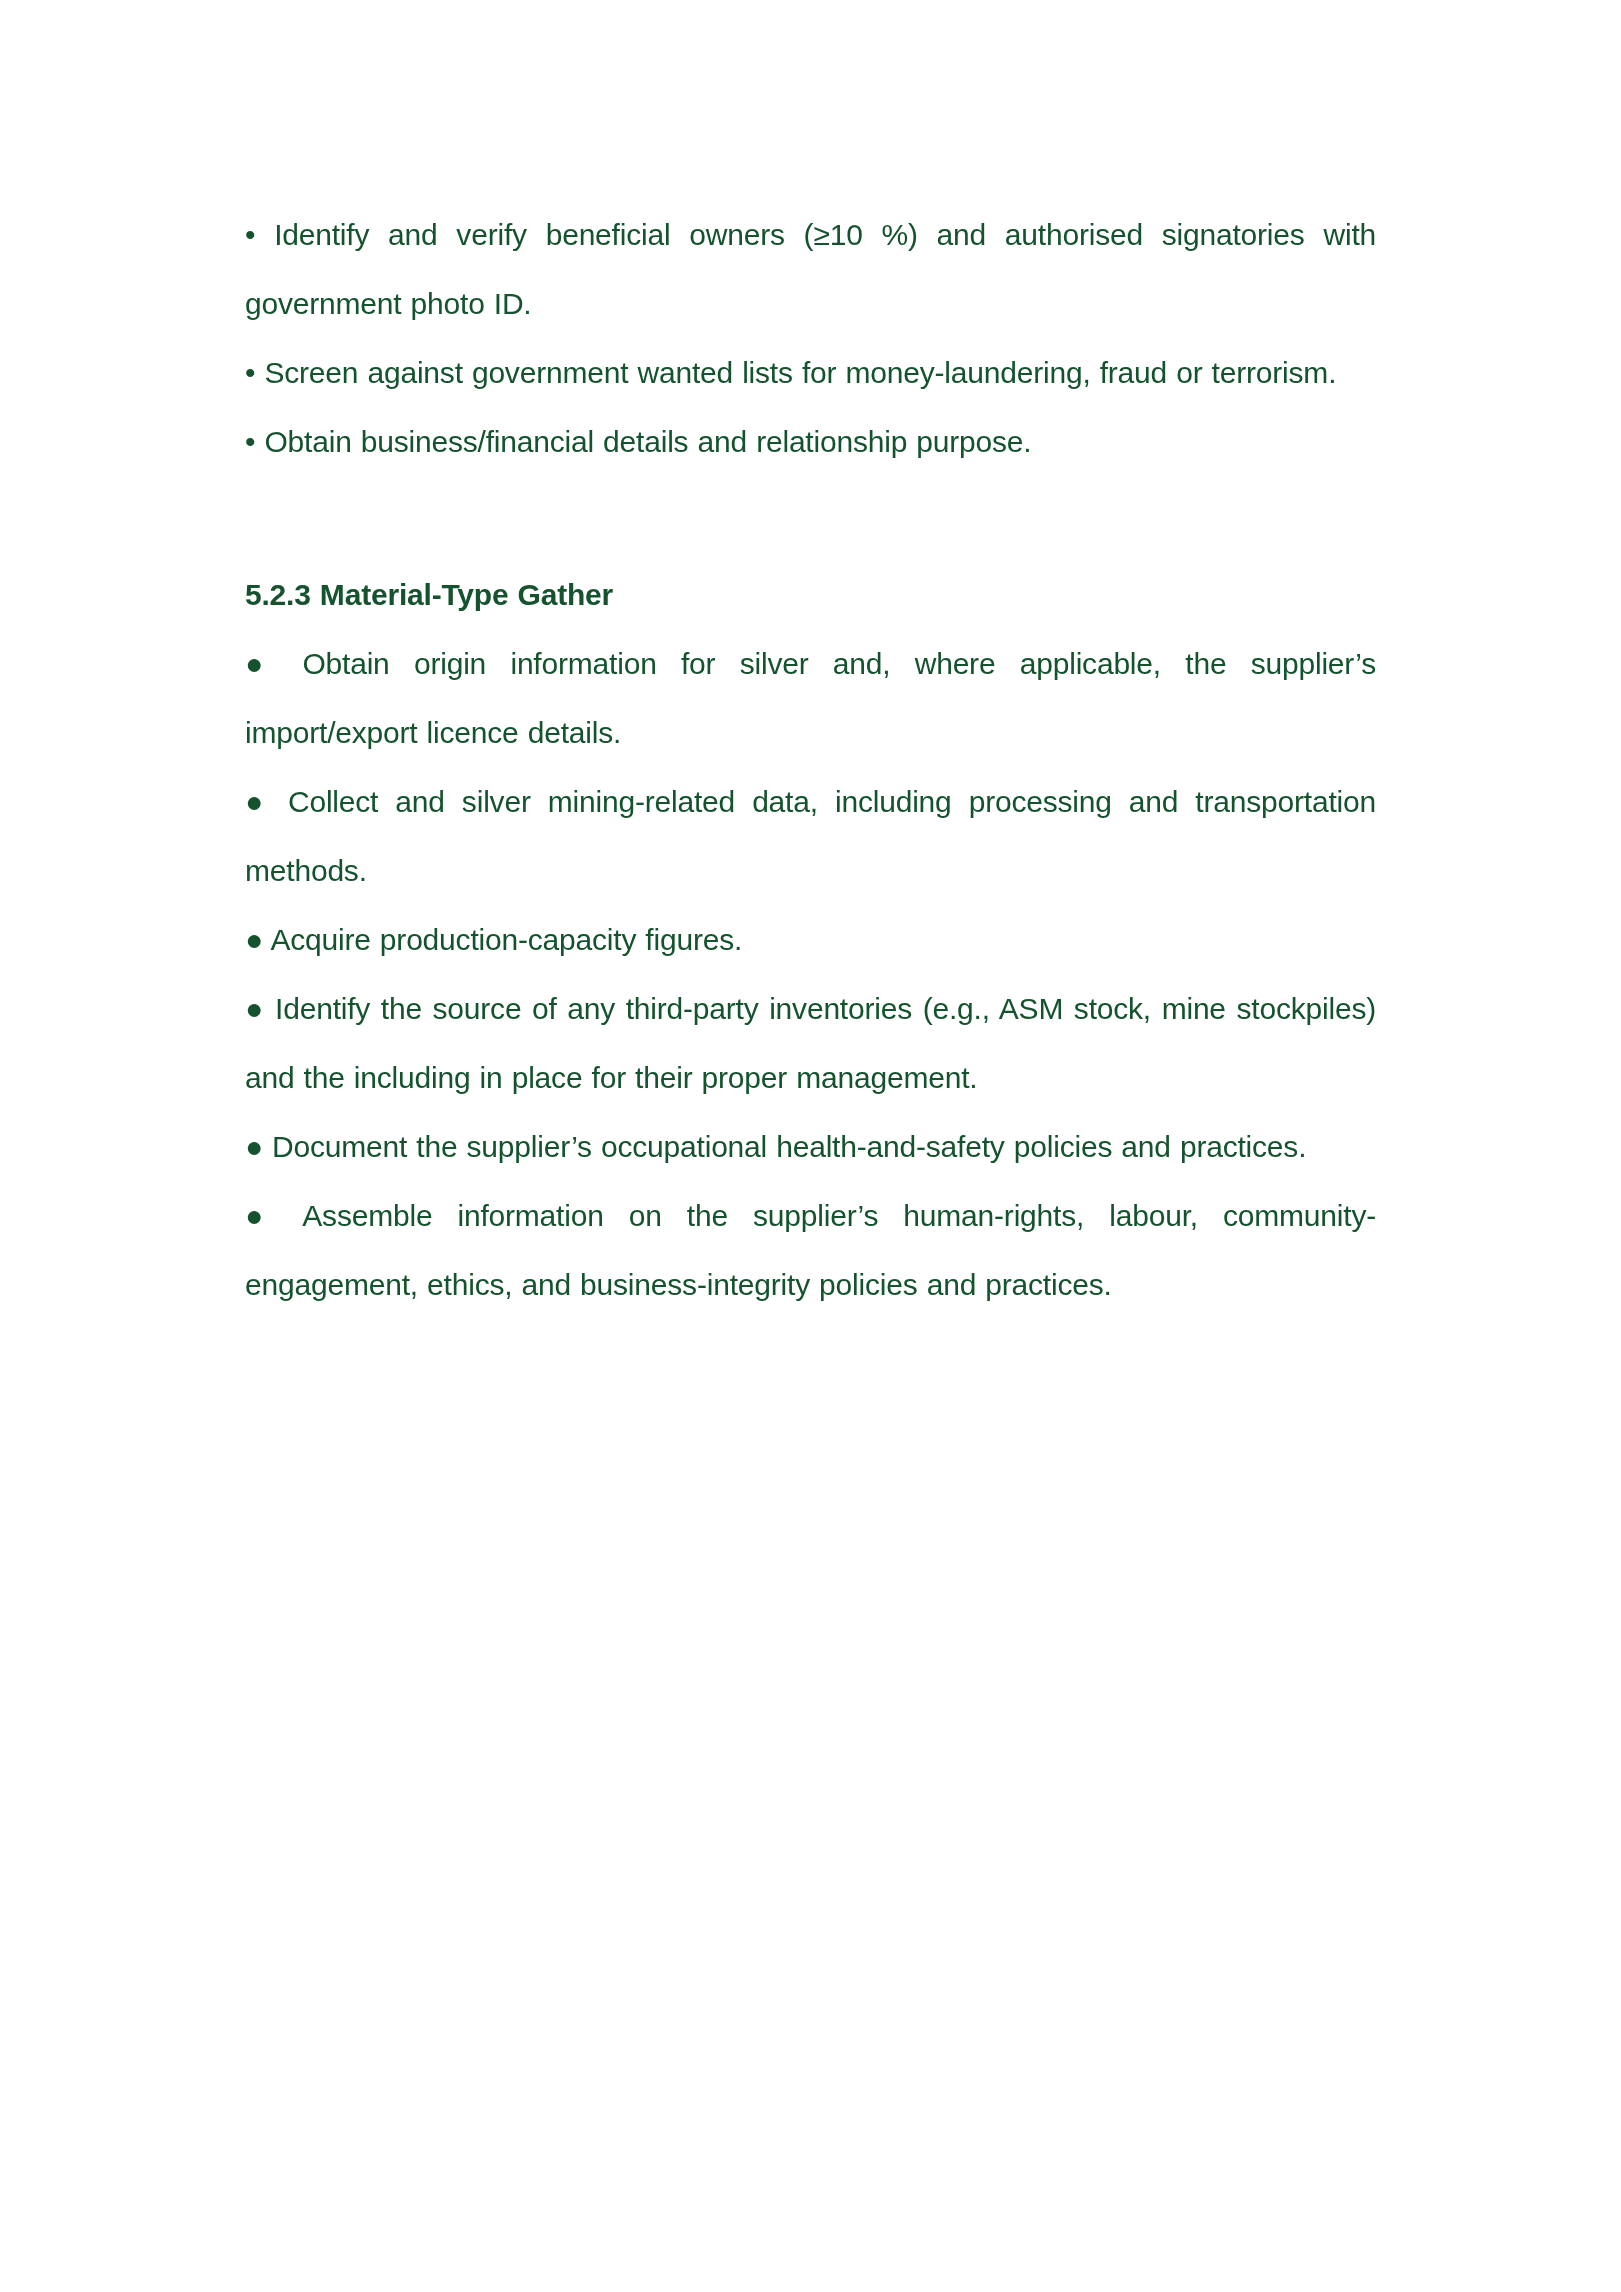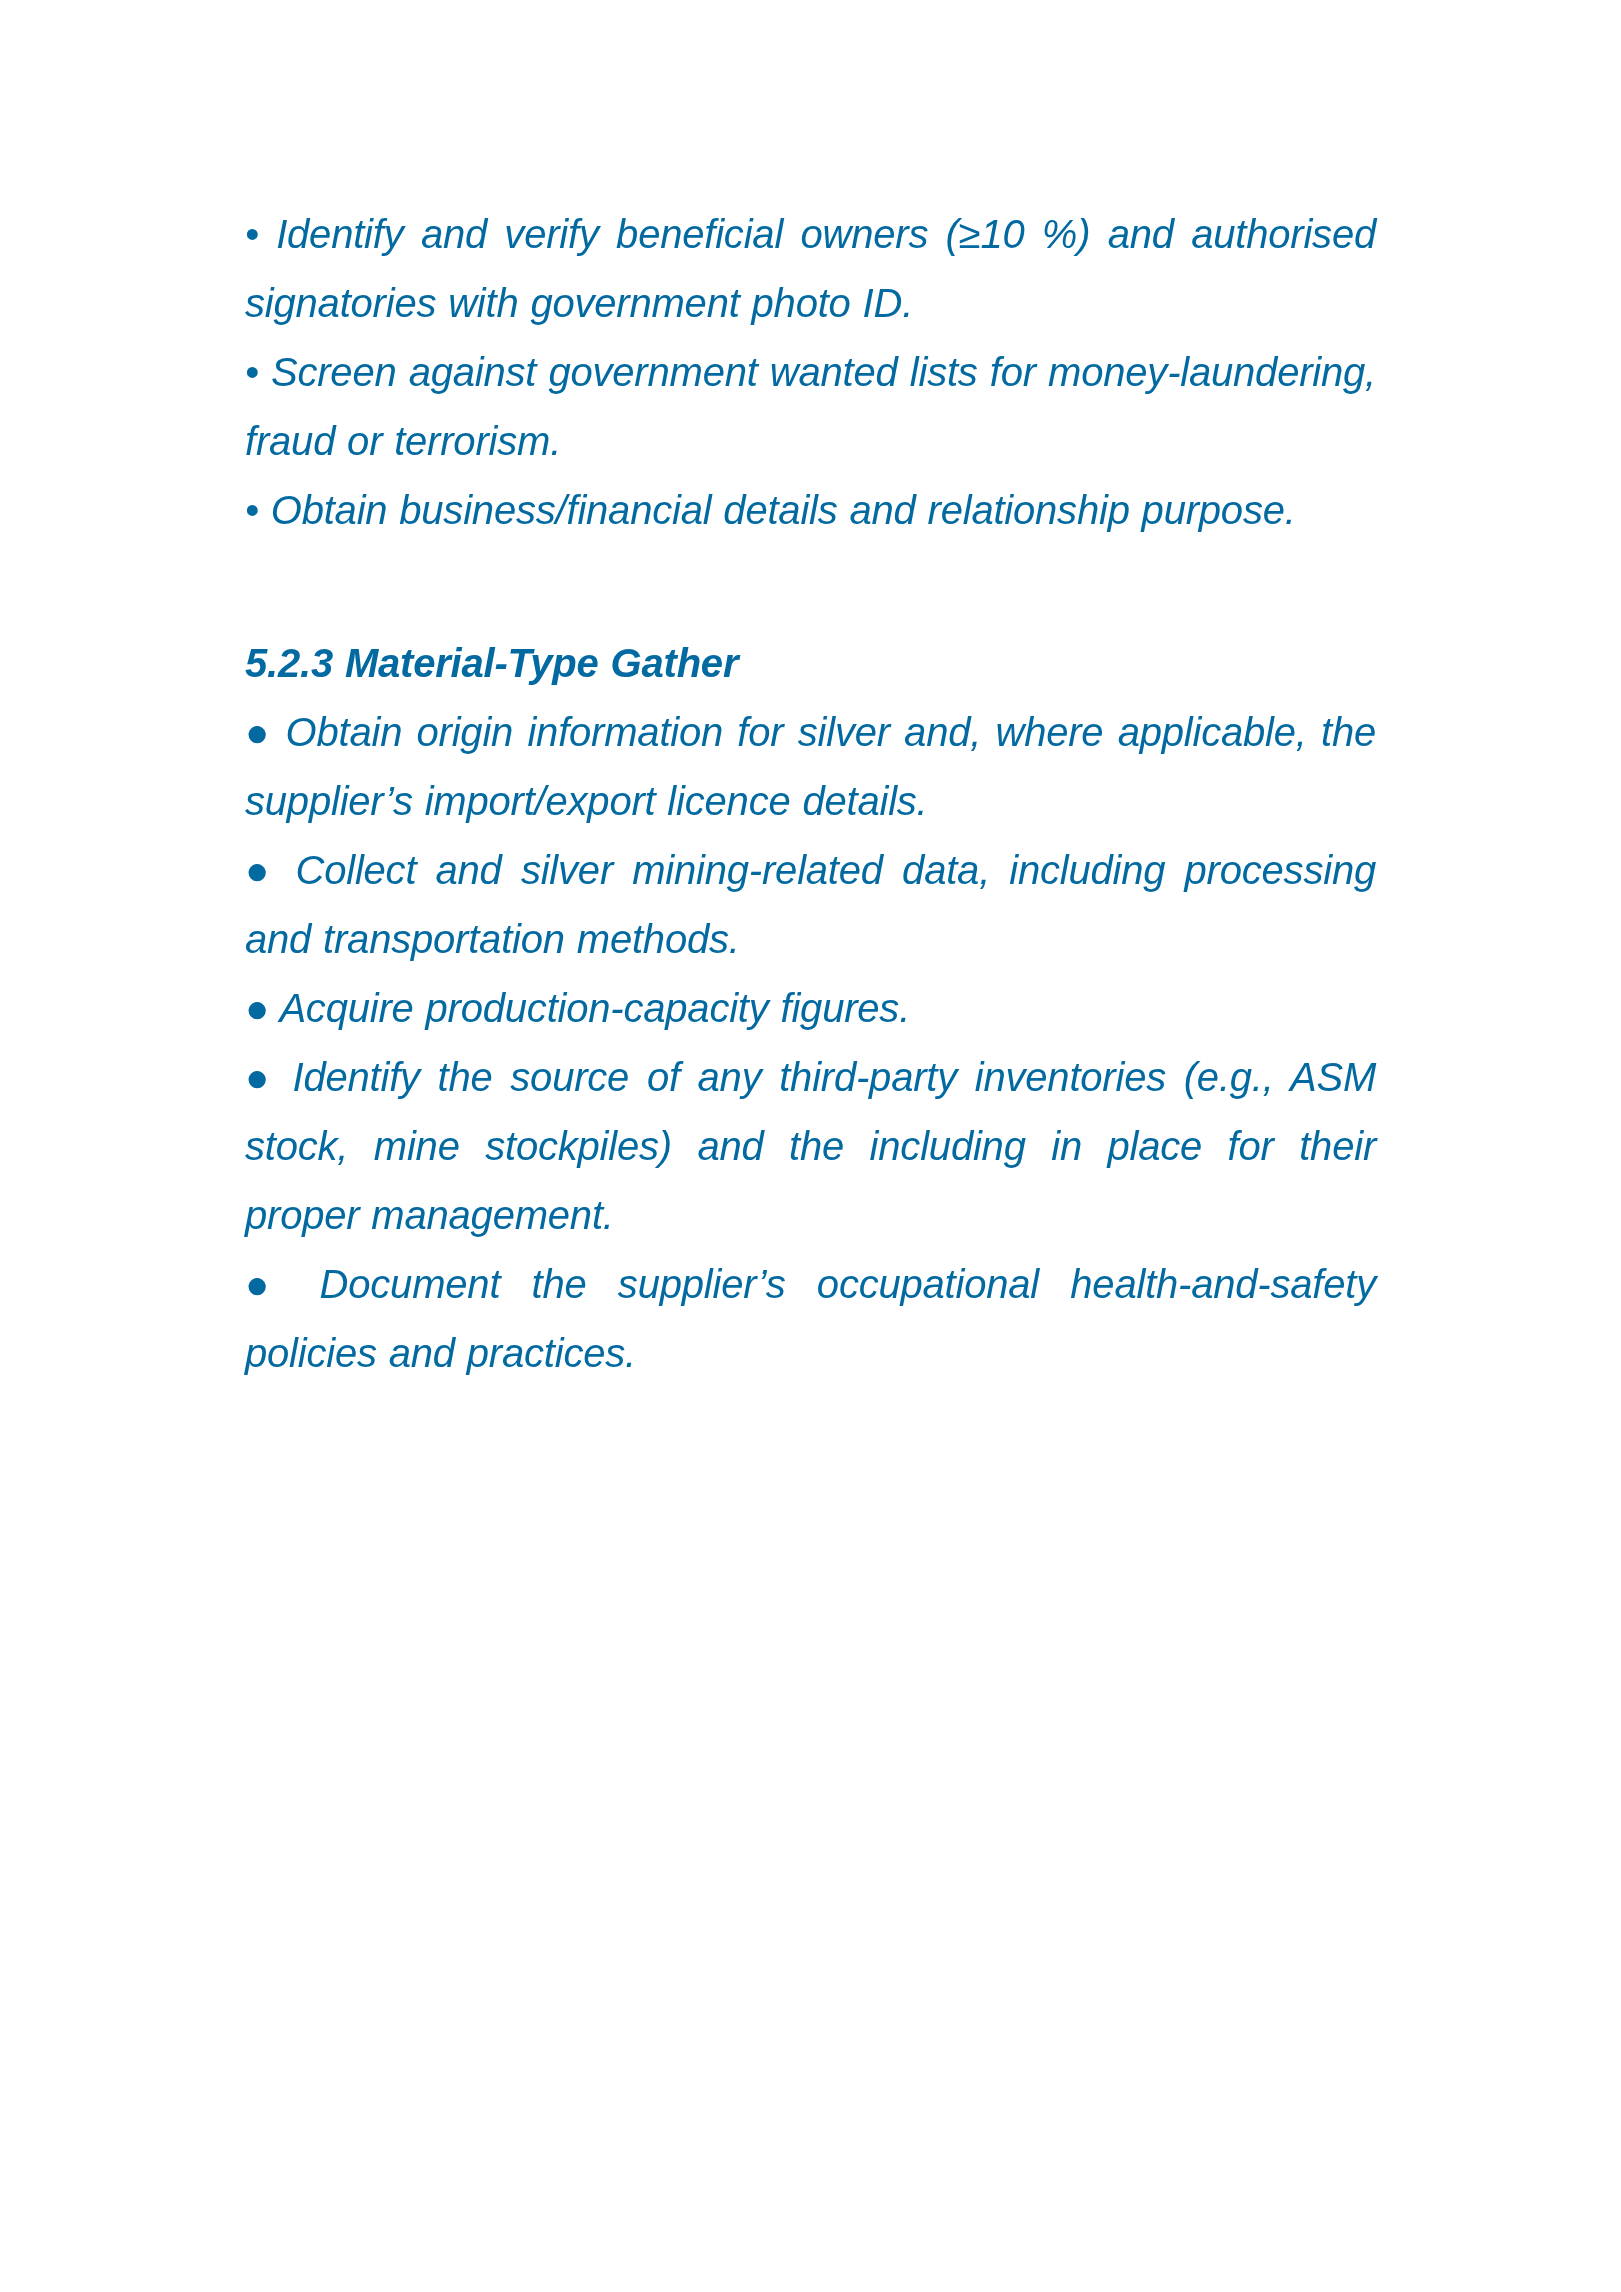--- a/index.html
+++ b/index.html
@@ -13,27 +13,26 @@
     height: 2293px;
     box-sizing: border-box;
     background: #ffffff;
     padding: 200px 245px 0 245px;
     font-family: "Liberation Sans", sans-serif;
     color: #1b1b1b;
     overflow: hidden;
   }
   .para {
     margin: 0;
-    font-size: 40px;
+    font-size: 30px;
     line-height: 69px;
     text-align: justify;
     letter-spacing: -0.2px;
     word-spacing: 1px;
-    color: #0369a1;
-    font-style: italic;
+    color: #14532d;
   }
   .spacer {
     height: 84px;
     margin: 0;
   }
   .heading {
     font-weight: 700;
   }
 </style>
 </head>
@@ -43,14 +42,15 @@
   <p class="para">• Identify and verify beneficial owners (≥10 %) and authorised signatories with government photo ID.</p>
   <p class="para">• Screen against government wanted lists for money-laundering, fraud or terrorism.</p>
   <p class="para">• Obtain business/financial details and relationship purpose.</p>
   <p class="para spacer"></p>
   <p class="para heading">5.2.3 Material-Type Gather</p>
   <p class="para">● Obtain origin information for silver and, where applicable, the supplier’s import/export licence details.</p>
   <p class="para">● Collect and silver mining-related data, including processing and transportation methods.</p>
   <p class="para">● Acquire production-capacity figures.</p>
   <p class="para">● Identify the source of any third-party inventories (e.g., ASM stock, mine stockpiles) and the including in place for their proper management.</p>
   <p class="para">● Document the supplier’s occupational health-and-safety policies and practices.</p>
+  <p class="para">● Assemble information on the supplier’s human-rights, labour, community-engagement, ethics, and business-integrity policies and practices.</p>
 </div>
 
 
 </body></html>

